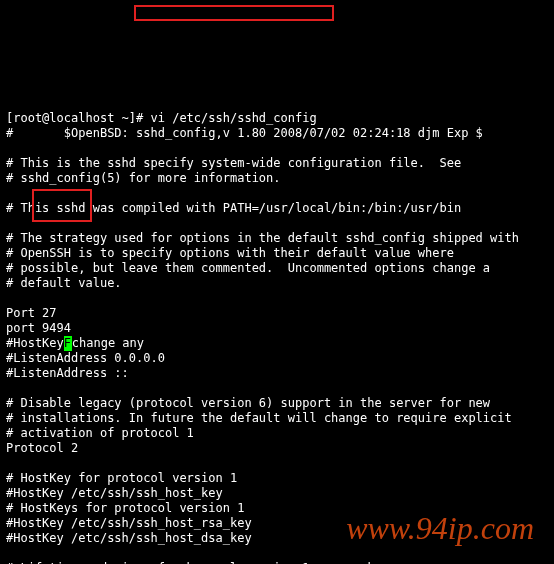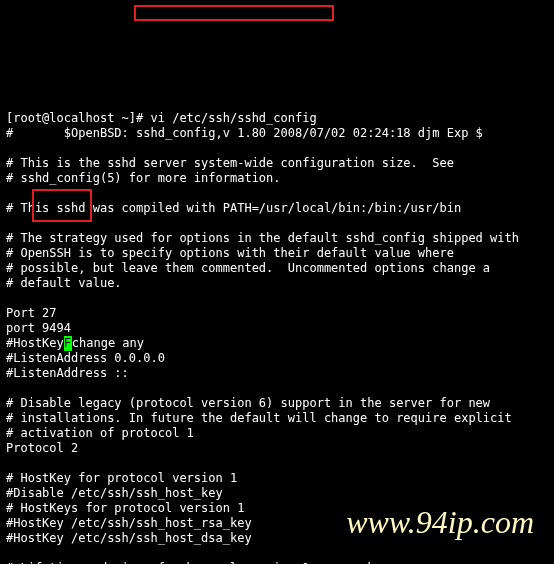--- a/index.html
+++ b/index.html
@@ -1,34 +1,34 @@
 <!DOCTYPE html>
 <html><head>
   <meta charset="utf-8">
   <style>
     *{margin:0;padding:0;box-sizing:border-box}
     body{background:#000;color:#fff;font-family:Consolas,Monaco,monospace;font-size:12px;line-height:15px;width:554px;height:564px;padding:6px;position:relative;overflow:hidden;white-space:pre}
     .red-box{border:2px solid #e02020}
     .box-top{position:absolute;top:5px;left:134px;width:200px;height:16px}
     .box-port{position:absolute;top:189px;left:32px;width:60px;height:33px}
     .cursor{display:inline-block;background:#00ff00;color:#000;width:8px}
-    .watermark{position:absolute;right:20px;bottom:34px;color:#fef9c3;font-family:'Times New Roman',serif;font-size:32px;font-style:italic}
+    .watermark{position:absolute;right:20px;bottom:28px;color:#c2410c;font-family:'Times New Roman',serif;font-size:32px;font-style:italic}
   </style>
 </head>
 <body>
 
 
 
 <div class="red-box box-top"></div>
 <div class="red-box box-port"></div>
 
 <div><span>[root@localhost ~]# </span><span>vi /etc/ssh/sshd_config</span>
 <span>#       $OpenBSD: sshd_config,v 1.80 2008/07/02 02:24:18 djm Exp $</span>
 <span></span>
-<span># This is the sshd server system-wide configuration size.  See</span>
+<span># This is the sshd specify system-wide configuration file.  See</span>
 <span># sshd_config(5) for more information.</span>
 <span></span>
 <span># This sshd was compiled with PATH=/usr/local/bin:/bin:/usr/bin</span>
 <span></span>
 <span># The strategy used for options in the default sshd_config shipped with</span>
 <span># OpenSSH is to specify options with their default value where</span>
 <span># possible, but leave them commented.  Uncommented options change a</span>
 <span># default value.</span>
 <span></span>
 <span>Port 27</span>
@@ -36,21 +36,21 @@
 <span><span>#HostKey</span><span class="cursor">F</span><span>change any</span></span>
 <span>#ListenAddress 0.0.0.0</span>
 <span>#ListenAddress ::</span>
 <span></span>
 <span># Disable legacy (protocol version 6) support in the server for new</span>
 <span># installations. In future the default will change to require explicit</span>
 <span># activation of protocol 1</span>
 <span>Protocol 2</span>
 <span></span>
 <span># HostKey for protocol version 1</span>
-<span>#Disable /etc/ssh/ssh_host_key</span>
+<span>#HostKey /etc/ssh/ssh_host_key</span>
 <span># HostKeys for protocol version 1</span>
 <span>#HostKey /etc/ssh/ssh_host_rsa_key</span>
 <span>#HostKey /etc/ssh/ssh_host_dsa_key</span>
 <span></span>
 <span># Lifetime and size of ephemeral version 1 server key</span>
 
 
 <span></span>
 
 

